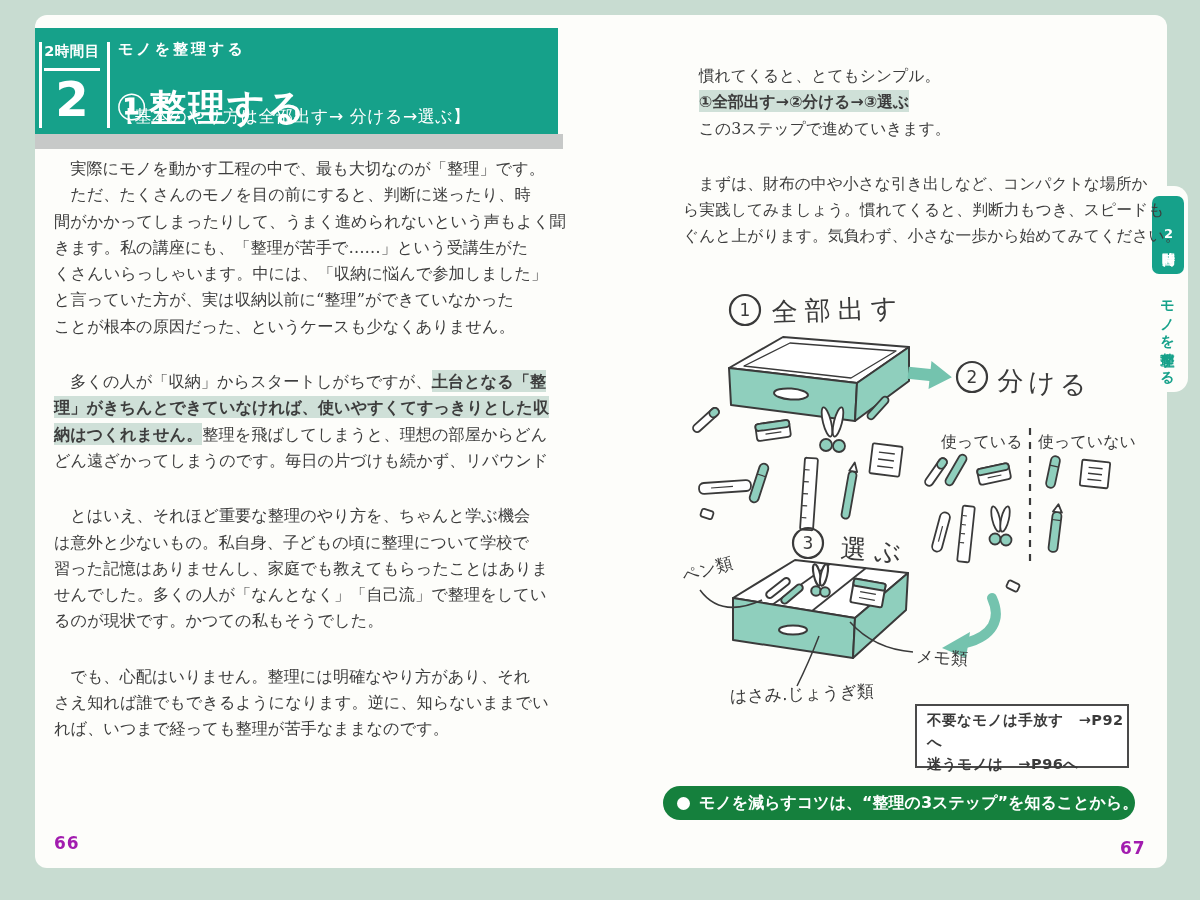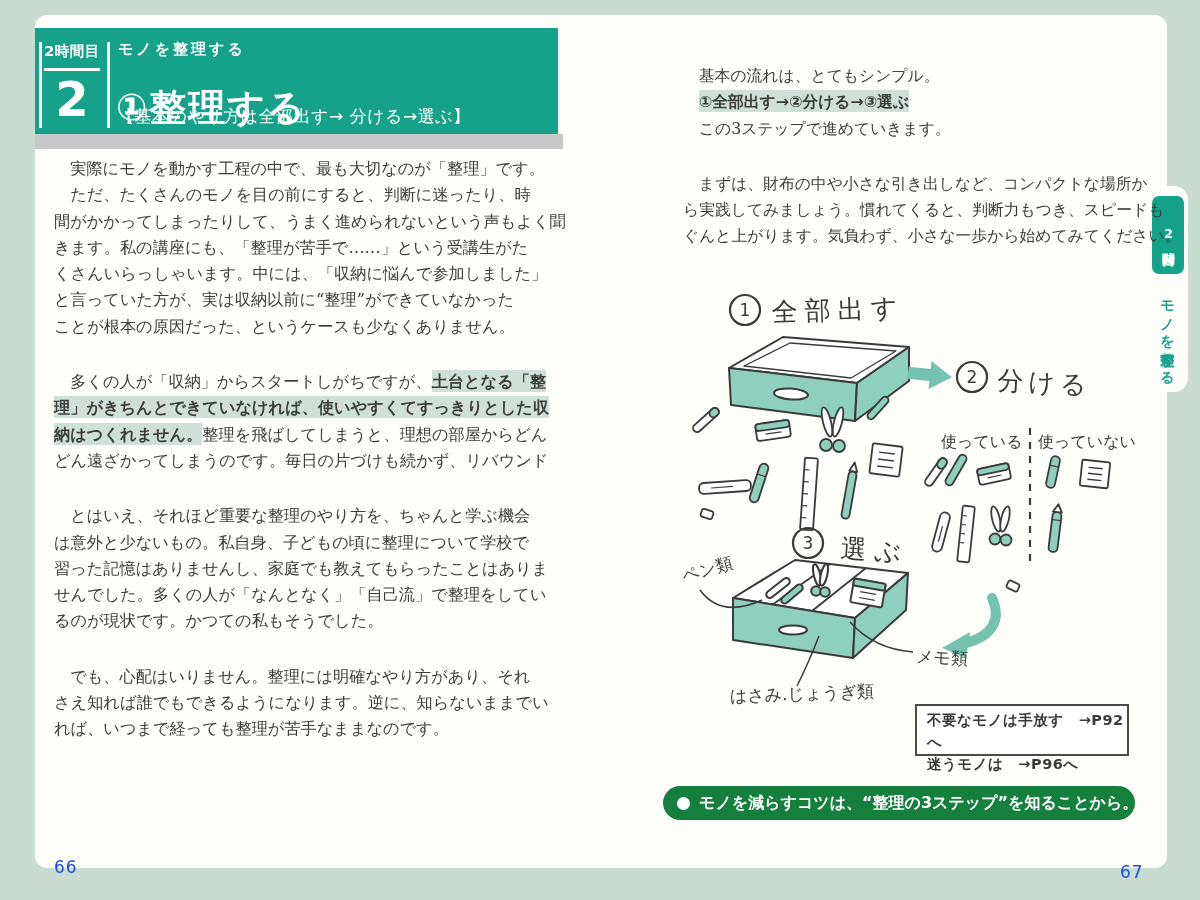--- a/index.html
+++ b/index.html
@@ -27,28 +27,28 @@
   
   .textcol{font-family:"DejaVu Serif","Liberation Serif",serif;color:#3d3d3d;}
   .left-text{left:54px;top:156px;width:500px;}
   .right-text{left:683px;top:63px;width:470px;}
   .para{margin:0 0 29px 0;}
   .line{height:26.3px;line-height:26.3px;font-size:16.2px;white-space:nowrap;}
   .right-text .line{font-size:15.8px;}
   .hl{background:#cfe0d8;font-family:"DejaVu Sans","Liberation Sans",sans-serif;font-weight:bold;padding:2px 0 1px 0;}
 
   
-  .note-box{left:915px;top:704px;width:214px;height:52px;background:#fff;border:2px solid #4a4a4a;box-sizing:border-box;padding:3px 0 0 10px;}
+  .note-box{left:915px;top:704px;width:214px;height:64px;background:#fff;border:2px solid #4a4a4a;box-sizing:border-box;padding:3px 0 0 10px;}
   .note-line{font-size:14.5px;font-weight:bold;line-height:22px;color:#3a3a3a;letter-spacing:0.5px;}
   .banner{left:663px;top:786px;width:472px;height:34px;background:#15803d;border-radius:17px;display:flex;align-items:center;box-sizing:border-box;padding-left:14px;}
   .banner-dot{width:13px;height:13px;border-radius:50%;background:#fff;margin-right:9px;flex:0 0 auto;}
   .banner-text{color:#fff;font-size:16px;font-weight:bold;letter-spacing:0px;white-space:nowrap;}
 
   
-  .pagenum{color:#1d4ed8;font-size:17px;font-weight:normal;letter-spacing:1px;margin-top:24px;}
+  .pagenum{color:#a21caf;font-size:17px;font-weight:bold;letter-spacing:1px;}
   .pn-left{left:54px;top:833px;}
   .pn-right{left:1120px;top:838px;}
 
   
   .side-tab{left:1148px;top:186px;width:40px;height:206px;background:#fdfdfa;border-radius:0 14px 14px 0;}
   .tab-lesson{left:1152px;top:196px;width:32px;height:78px;background:#16a18a;border-radius:7px;
     display:flex;align-items:center;justify-content:center;}
   .vtext{writing-mode:vertical-rl;text-orientation:upright;}
   .tab-lesson span{color:#fff;font-size:13px;font-weight:bold;letter-spacing:1px;}
   .tab-chapter{left:1152px;top:282px;width:32px;height:104px;display:flex;align-items:center;justify-content:center;}
@@ -107,21 +107,21 @@
     </div>
     <div class="para">
       <div class="line"><span>　でも、心配はいりません。整理には明確なやり方があり、それ</span></div>
       <div class="line"><span>さえ知れば誰でもできるようになります。逆に、知らないままでい</span></div>
       <div class="line"><span>れば、いつまで経っても整理が苦手なままなのです。</span></div>
     </div>
   </div>
 
 <div class="abs textcol right-text">
     <div class="para">
-      <div class="line"><span>　基本の流れは、とてもシンプル。</span></div>
+      <div class="line"><span>　慣れてくると、とてもシンプル。</span></div>
       <div class="line"><span>　</span><span class="hl">①全部出す→②分ける→③選ぶ</span></div>
       <div class="line"><span>　この3ステップで進めていきます。</span></div>
     </div>
     <div class="para">
       <div class="line"><span>　まずは、財布の中や小さな引き出しなど、コンパクトな場所か</span></div>
       <div class="line"><span>ら実践してみましょう。慣れてくると、判断力もつき、スピードも</span></div>
       <div class="line"><span>ぐんと上がります。気負わず、小さな一歩から始めてみてください。</span></div>
     </div>
   </div>
 

